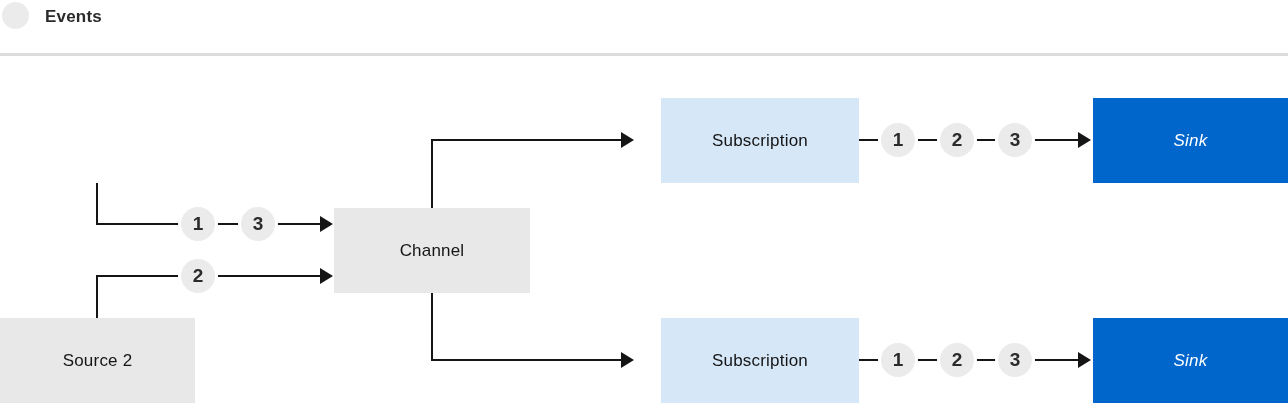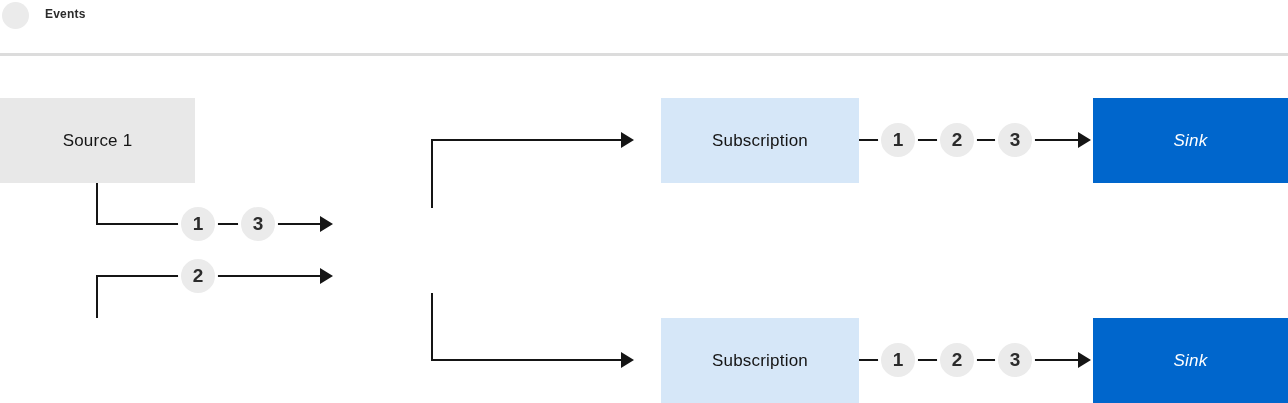--- a/index.html
+++ b/index.html
@@ -30,21 +30,21 @@
   .legend-circle {
     position: absolute;
     left: 2px; top: 2px;
     width: 27px; height: 27px;
     border-radius: 50%;
     background: var(--event-circle);
   }
   .legend-label {
     position: absolute;
     left: 45px; top: 7px;
-    font-size: 12px;
+    font-size: 17px;
     font-weight: 700;
     color: #2b2b2b;
     letter-spacing: 0.2px;
   }
   .divider {
     position: absolute;
     left: 0; top: 53px;
     width: 1288px; height: 3px;
     background: var(--divider);
   }
@@ -146,22 +146,25 @@
   <div class="line" id="v-chan-bot"></div>
   <div class="line" id="h-chan-bot"></div>
   <div class="arrowhead" id="ah-subbot-in"></div>
 
   <div class="line" id="h-subtop"></div>
   <div class="arrowhead" id="ah-sinktop"></div>
 
   <div class="line" id="h-subbot"></div>
   <div class="arrowhead" id="ah-sinkbot"></div>
 
-  <div class="box gray" id="source1">
-    <span>Source 1</span>
+  <div class="box gray" id="source2">
+    <span>Source 2</span>
+  </div>
+  <div class="box gray" id="channel">
+    <span>Channel</span>
   </div>
   <div class="box ltblue" id="sub-top">
     <span>Subscription</span>
   </div>
   <div class="box ltblue" id="sub-bot">
     <span>Subscription</span>
   </div>
   <div class="box blue" id="sink-top">
     <span>Sink</span>
   </div>

